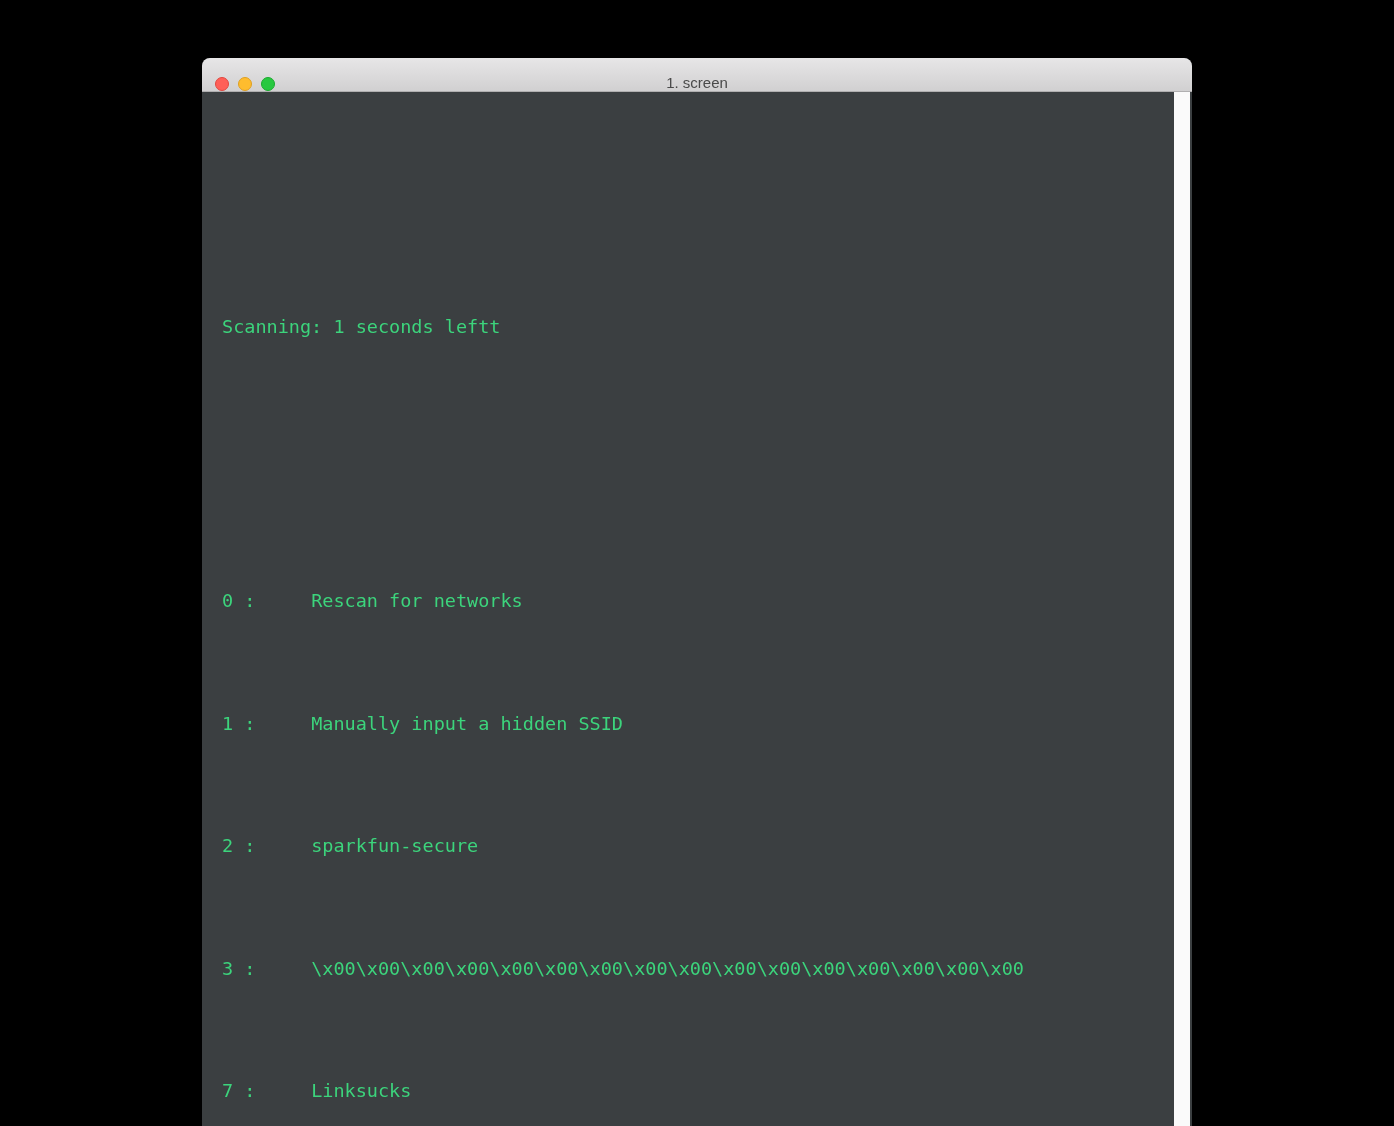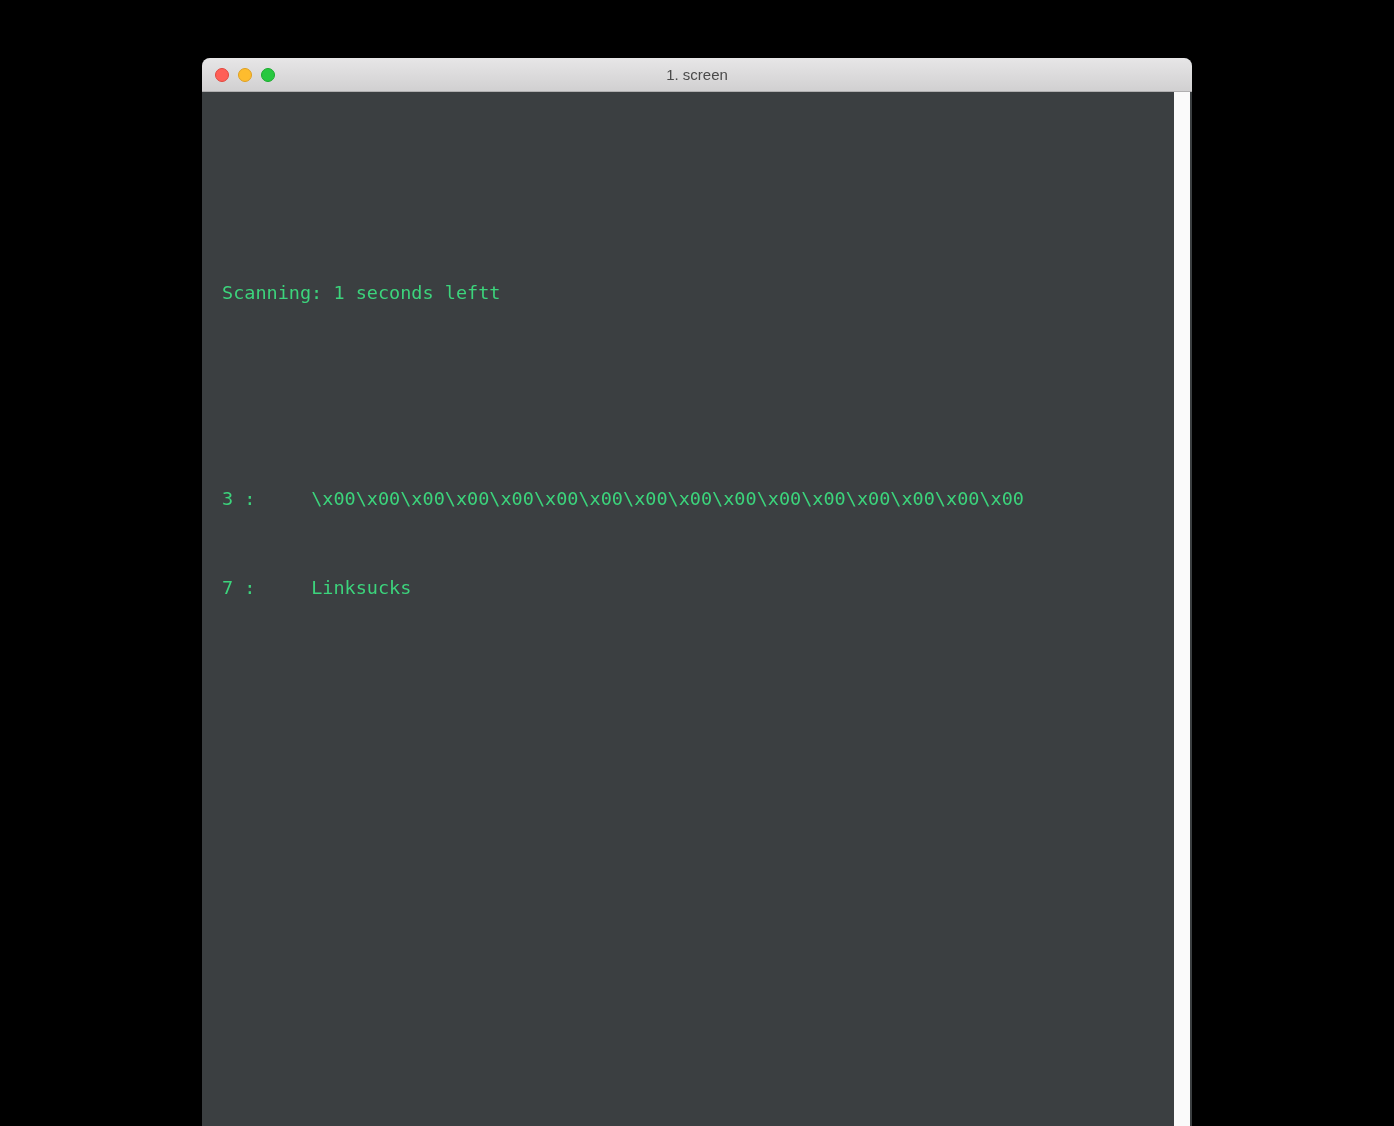--- a/index.html
+++ b/index.html
@@ -21,21 +21,21 @@
     margin-top: 58px;
     border-radius: 8px;
     overflow: hidden;
     box-shadow: 0 20px 60px rgba(0,0,0,0.6);
     background: #3b3f41;
   }
   .titlebar {
     height: 34px;
     background: linear-gradient(to bottom, #e7e6e7 0%, #d1d0d1 100%);
     display: flex;
-    align-items: center;
+    align-items: flex-end;
     position: relative;
     border-bottom: 1px solid #b0afb0;
   }
   .traffic-lights {
     display: flex;
     gap: 9px;
     margin-left: 13px;
   }
   .traffic-light {
     width: 14px;
@@ -67,21 +67,21 @@
     overflow: hidden;
   }
   .scrollbar-track {
     position: absolute;
     right: 2px;
     top: 0;
     bottom: 0;
     width: 16px;
     background: #fafafa;
   }
-  .line { display: block; min-height: 29.5px; }
+  .line { display: block; min-height: 29.5px; margin-top: 34px; }
 </style>
 </head>
 <body>
 
 <div class="window">
   <div class="titlebar">
     <div class="traffic-lights">
       <div class="traffic-light tl-close"></div>
       <div class="traffic-light tl-min"></div>
       <div class="traffic-light tl-max"></div>
@@ -89,20 +89,23 @@
     <div class="title">1. screen</div>
   </div>
 
   <div class="terminal-body">
     <div class="scrollbar-track"></div>
     
 
     <span class="line">Scanning: 1 seconds leftt</span>
     <span class="line"></span>
 
+    <span class="line"><span>0 :</span>     <span>Rescan for networks</span></span>
+    <span class="line"><span>1 :</span>     <span>Manually input a hidden SSID</span></span>
+    <span class="line"><span>2 :</span>     <span>sparkfun-secure</span></span>
     <span class="line"><span>3 :</span>     <span>\x00\x00\x00\x00\x00\x00\x00\x00\x00\x00\x00\x00\x00\x00\x00\x00</span></span>
     <span class="line"><span>7 :</span>     <span>Linksucks</span></span>
 
     
     
 
     
     
     
 

